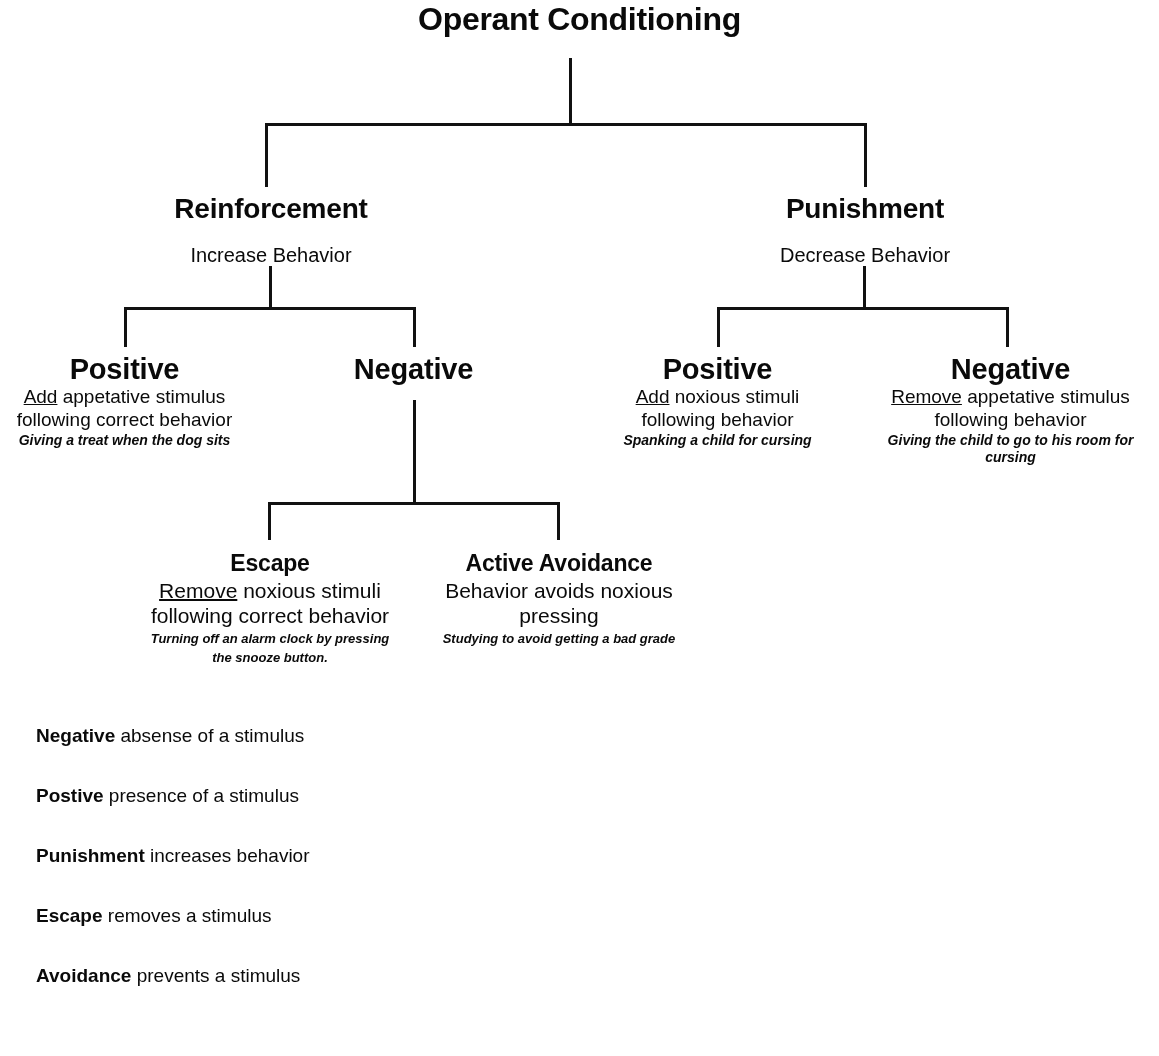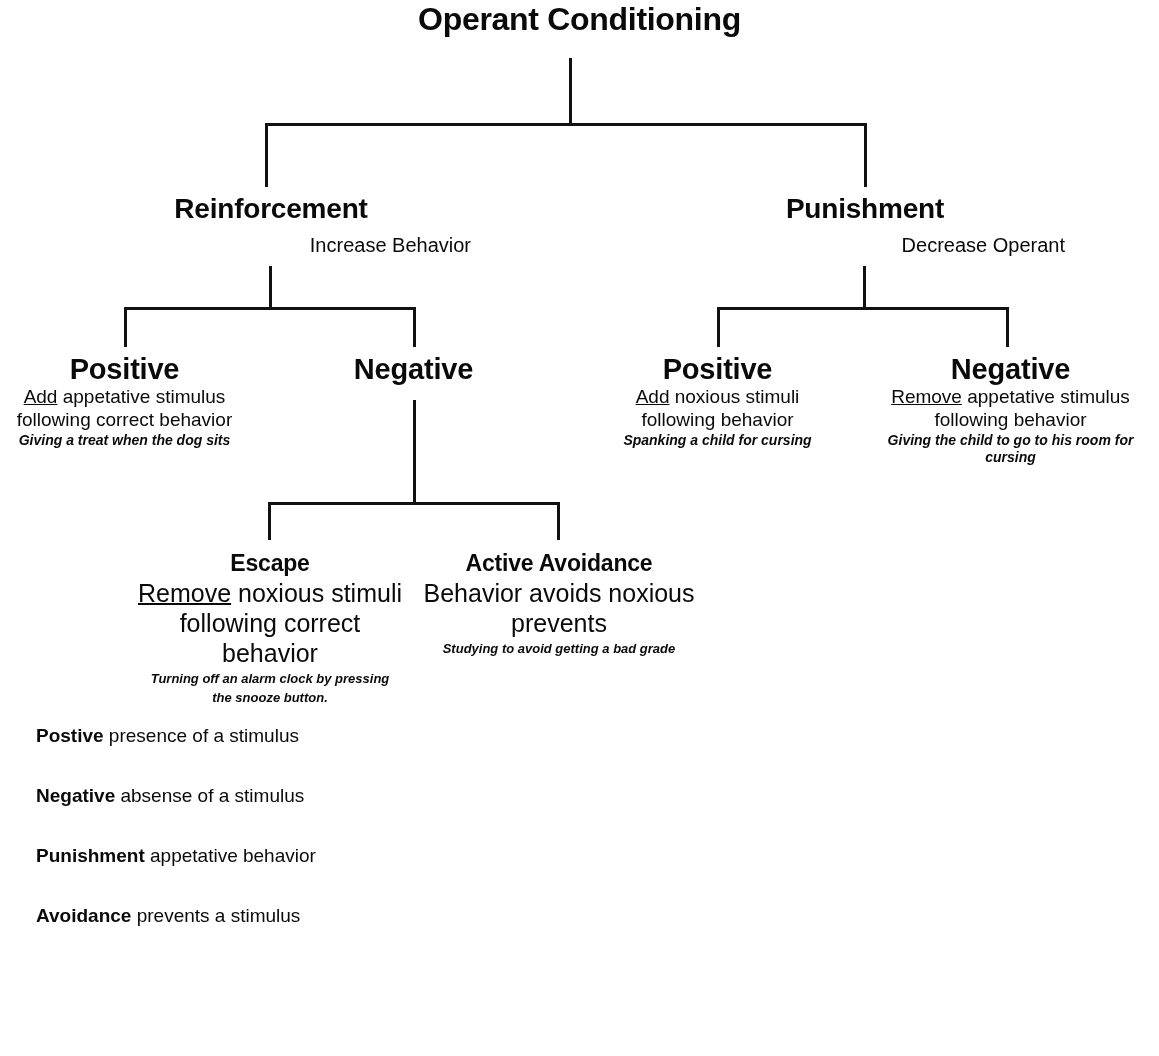--- a/index.html
+++ b/index.html
@@ -42,36 +42,35 @@
 
   .title-main {
     font-size: 32px;
     font-weight: bold;
     letter-spacing: -0.3px;
   }
 
   .lvl2 .node-title { font-size: 28px; }
   .lvl2 .node-sub {
     font-size: 20px;
-    margin-top: 10px;
-    text-align: right;
+    margin-top: 20px;
   }
 
   .lvl3 .node-title { font-size: 29px; margin-bottom: 1px; }
   .lvl3 .node-desc  { font-size: 19px; line-height: 1.18; }
   .lvl3 .node-ex {
     font-size: 14px;
     font-style: italic;
     font-weight: bold;
     line-height: 1.2;
     margin-top: 1px;
   }
 
   .lvl4 .node-title { font-size: 23px; margin-bottom: 1px; }
-  .lvl4 .node-desc  { font-size: 25px; line-height: 1.2; }
+  .lvl4 .node-desc  { font-size: 21px; line-height: 1.2; }
   .lvl4 .node-ex {
     font-size: 13px;
     font-style: italic;
     font-weight: bold;
     line-height: 1.25;
     margin-top: 3px;
   }
 
   .u { text-decoration: underline; text-underline-offset: 1px; }
 
@@ -107,21 +106,21 @@
   <div class="line-v" style="left:265px; top:123px; height:64px;"></div>
   <div class="line-v" style="left:864px; top:123px; height:64px;"></div>
 
   <div class="node lvl2" style="left:71px; top:193px; width:400px;">
     <div class="node-title">Reinforcement</div>
     <div class="node-sub">Increase Behavior</div>
   </div>
 
   <div class="node lvl2" style="left:665px; top:193px; width:400px;">
     <div class="node-title">Punishment</div>
-    <div class="node-sub">Decrease Operant</div>
+    <div class="node-sub">Decrease Behavior</div>
   </div>
 
   <div class="line-v" style="left:269px; top:266px; height:43px;"></div>
   <div class="line-h" style="left:124px; top:307px; width:292px;"></div>
   <div class="line-v" style="left:124px; top:307px; height:40px;"></div>
   <div class="line-v" style="left:413px; top:307px; height:40px;"></div>
 
   <div class="line-v" style="left:863px; top:266px; height:43px;"></div>
   <div class="line-h" style="left:717px; top:307px; width:292px;"></div>
   <div class="line-v" style="left:717px; top:307px; height:40px;"></div>
@@ -161,32 +160,35 @@
     <div class="node-title">Escape</div>
     <div class="node-desc"><span class="u">Remove</span><span> noxious stimuli</span></div>
     <div class="node-desc">following correct behavior</div>
     <div class="node-ex">Turning off an alarm clock by pressing</div>
     <div class="node-ex">the snooze button.</div>
   </div>
 
   <div class="node lvl4" style="left:420px; top:551px; width:278px;">
     <div class="node-title">Active Avoidance</div>
     <div class="node-desc">Behavior avoids noxious</div>
-    <div class="node-desc">prevents</div>
+    <div class="node-desc">pressing</div>
     <div class="node-ex">Studying to avoid getting a bad grade</div>
   </div>
 
   <div id="legend">
     <div class="legend-row">
+      <span class="legend-term">Negative</span><span class="legend-def"> absense of a stimulus</span>
+    </div>
+    <div class="legend-row">
       <span class="legend-term">Postive</span><span class="legend-def"> presence of a stimulus</span>
     </div>
     <div class="legend-row">
-      <span class="legend-term">Negative</span><span class="legend-def"> absense of a stimulus</span>
+      <span class="legend-term">Punishment</span><span class="legend-def"> increases behavior</span>
     </div>
     <div class="legend-row">
-      <span class="legend-term">Punishment</span><span class="legend-def"> appetative behavior</span>
+      <span class="legend-term">Escape</span><span class="legend-def"> removes a stimulus</span>
     </div>
     <div class="legend-row">
       <span class="legend-term">Avoidance</span><span class="legend-def"> prevents a stimulus</span>
     </div>
   </div>
 
 </div>
 
 </body></html>

